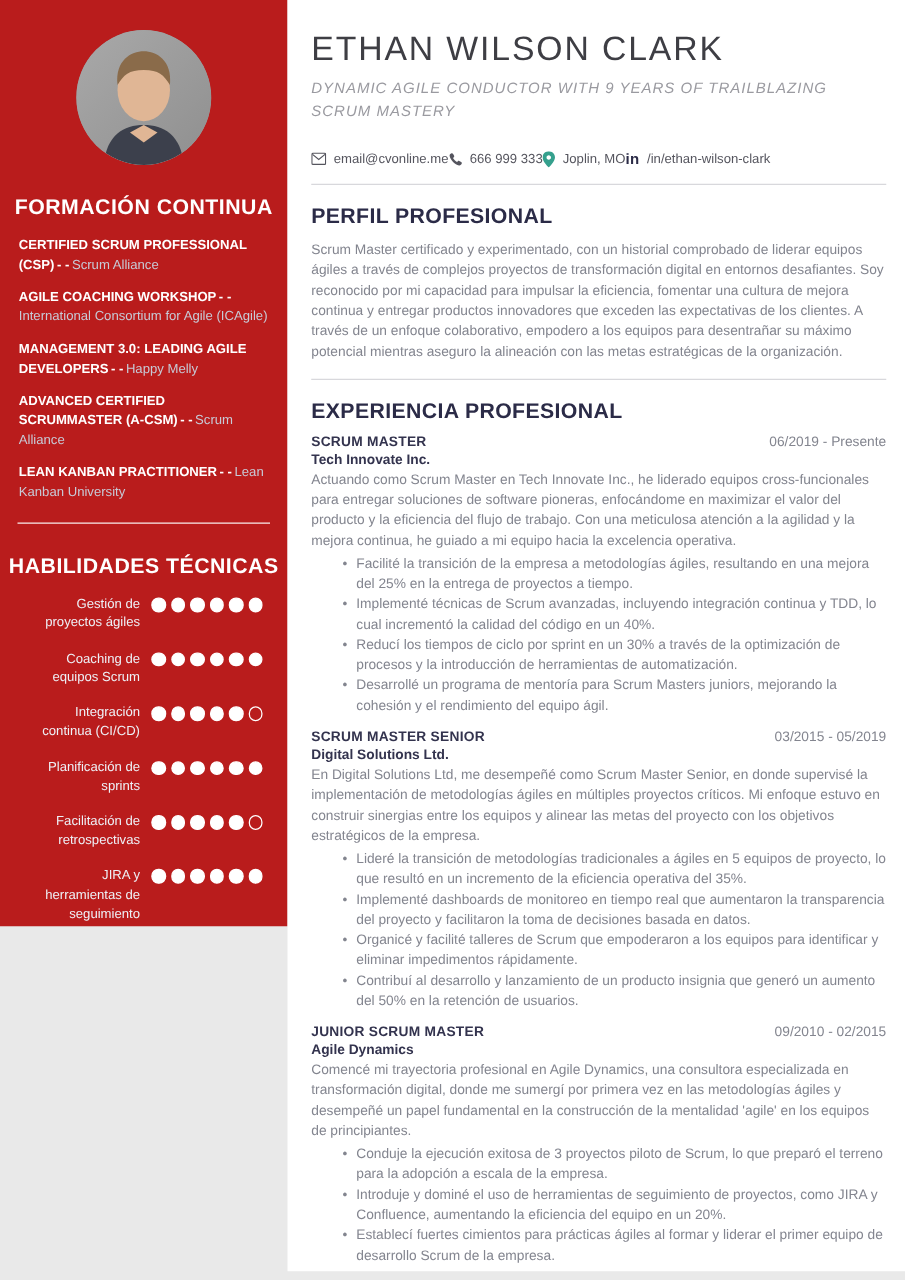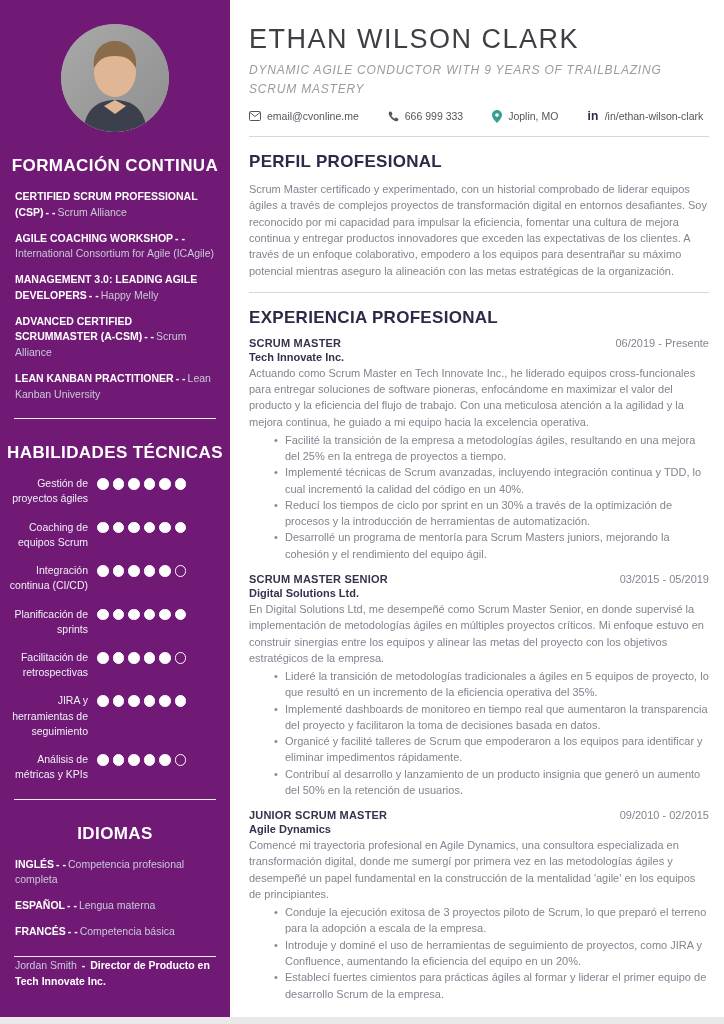--- a/index.html
+++ b/index.html
@@ -1,46 +1,46 @@
 <!DOCTYPE html>
 <html><head>
 <meta charset="utf-8">
 <style>
   * { box-sizing: border-box; margin: 0; padding: 0; }
   html,body { background:#fff; }
   body { font-family: "Liberation Sans", sans-serif; }
   .page { width:724px; height:1024px; background:#e9e9e9; display:flex; overflow:hidden; }
 
   
-  .sidebar { width:230px; height:1017px; background:#701a75; color:#fff; flex:0 0 230px; padding-top:24px; overflow:hidden; }
+  .sidebar { width:230px; height:741px; background:#b91c1c; color:#fff; flex:0 0 230px; padding-top:24px; overflow:hidden; }
   .photo-wrap { display:flex; justify-content:center; }
   .photo { width:108px; height:108px; border-radius:50%; overflow:hidden; background:#9c9c9c; }
   .photo svg { display:block; }
   .sb-h { text-align:center; font-size:17px; font-weight:bold; letter-spacing:.4px; margin:24px 0 13px; }
   .sb-sec { padding:0 15px; }
   .sb-item { font-size:10.5px; line-height:1.5; margin-bottom:10px; color:#fff; }
   .sb-item b { color:#fff; }
   .muted { color:#c7cad6; font-weight:normal; }
   .sep { font-weight:bold; color:#fff; margin:0 2px; }
   .sb-div { border:none; border-top:1px solid rgba(255,255,255,.92); margin:16px 14px 0; }
 
-  .skill-row { display:flex; align-items:flex-start; margin-bottom:13px; padding-left:0; }
+  .skill-row { display:flex; align-items:flex-start; margin-bottom:13px; padding-left:24px; }
   .skill-label { flex:0 0 88px; text-align:right; font-size:10.5px; line-height:1.45; color:#eef0f6; }
   .dots { display:flex; gap:4px; margin-left:9px; padding-top:2px; }
   .dot { width:11.5px; height:11.5px; border-radius:50%; border:1.5px solid #fff; }
   .dot.filled { background:#fff; }
 
   .ref { font-size:10.5px; line-height:1.55; margin-bottom:11px; }
   .ref b { color:#fff; }
 
   
   .main { flex:1; height:1017px; background:#fff; padding:24px 15px 0 19px; overflow:hidden; }
   .name { font-size:27px; font-weight:normal; color:#3e3e44; letter-spacing:1.5px; }
   .tagline { font-style:italic; font-size:12px; color:#9a9aa0; letter-spacing:.8px; line-height:1.55; margin-top:6px; max-width:470px; }
-  .contact { display:flex; align-items:center; gap:29px; margin-top:11px; font-size:10.5px; color:#55555e; }
+  .contact { display:flex; align-items:center; margin-top:22px; font-size:10.5px; color:#55555e; }
   .c-item { display:flex; align-items:center; gap:6px; }
   .c-item svg { display:block; }
   .in-badge { font-weight:bold; font-size:12px; color:#2b2b47; letter-spacing:.3px; }
   .rule { border:none; border-top:1px solid #d8d8dc; margin-top:13px; }
   .sec-h { font-size:17px; font-weight:bold; color:#2b2b47; letter-spacing:.3px; margin:15px 0 9px; }
   .body-txt { font-size:11px; color:#83858f; line-height:1.48; }
   .job { margin-bottom:11px; }
   .job-head { display:flex; justify-content:space-between; align-items:baseline; }
   .role { font-size:11px; font-weight:bold; color:#33334e; letter-spacing:.2px; }
   .dates { font-size:11px; color:#83858f; }

